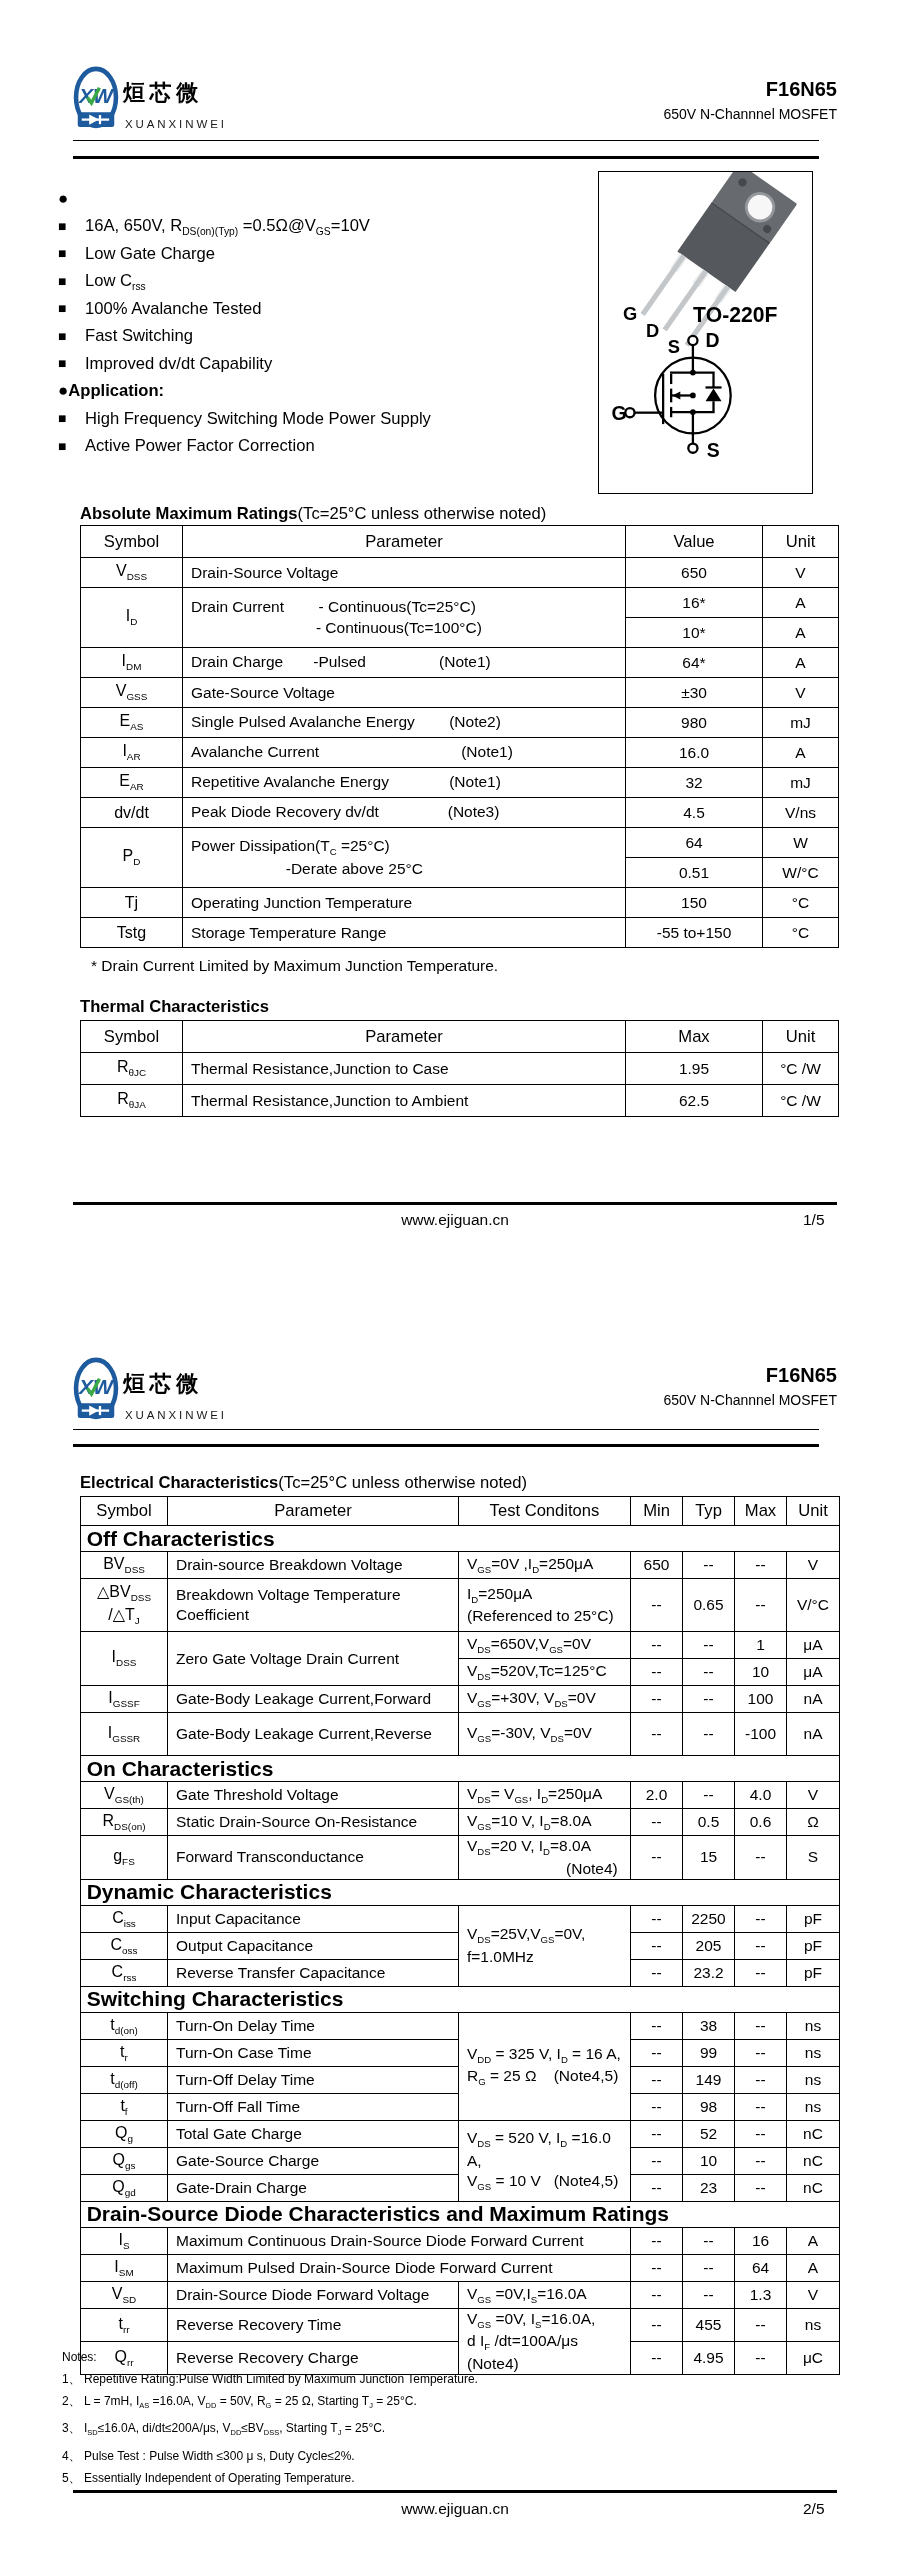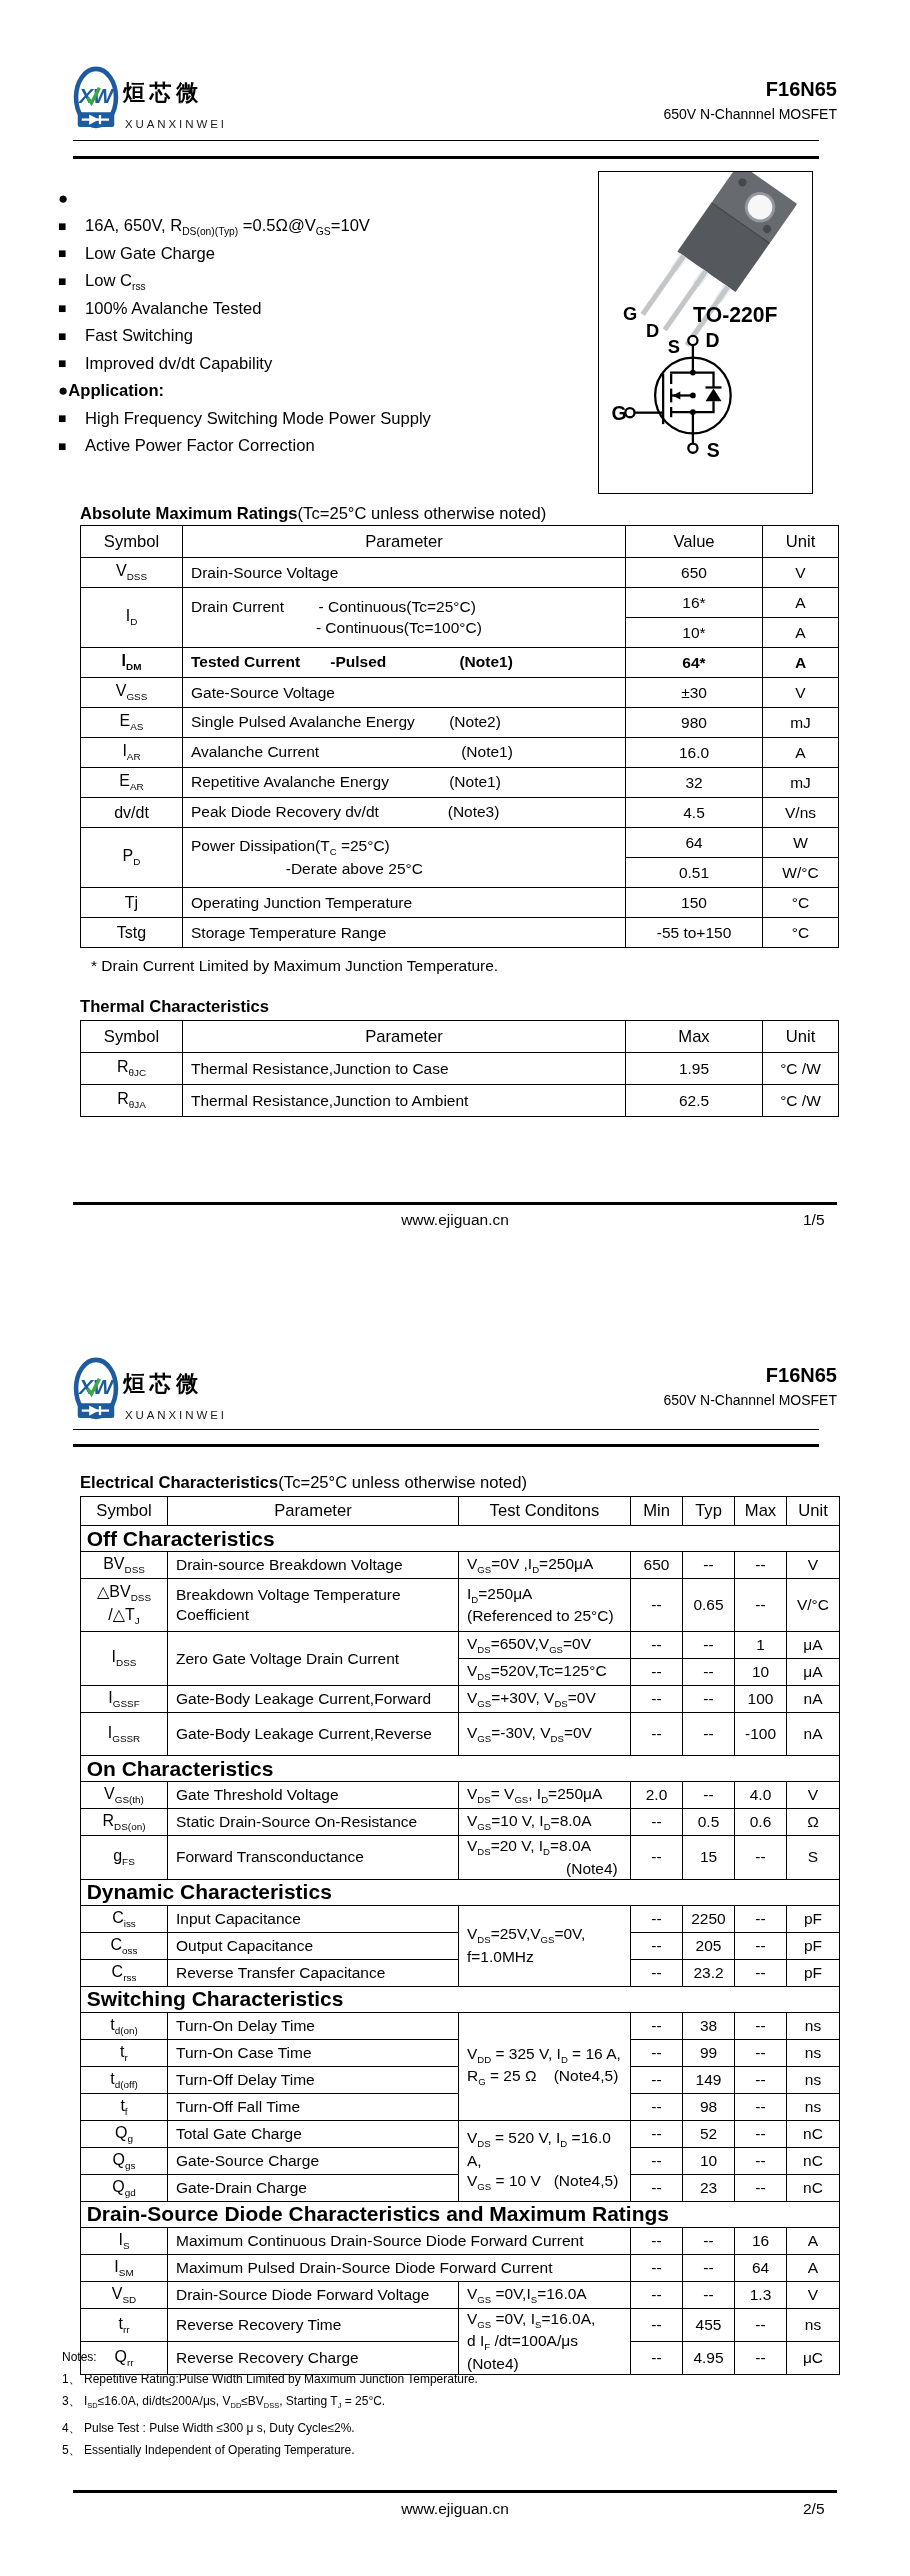--- a/index.html
+++ b/index.html
@@ -195,23 +195,23 @@
           <td rowspan="2" class="sym">I<sub>D</sub></td>
           <td rowspan="2" class="l pre">Drain Current        - Continuous(Tc=25°C)
                              - Continuous(Tc=100°C)</td>
           <td>16*</td>
           <td>A</td>
         </tr>
         <tr style="height: 30px;">
           <td>10*</td>
           <td>A</td>
         </tr>
-        <tr style="height: 30px; font-weight: bold;">
+        <tr style="height: 30px;">
           <td class="sym">I<sub>DM</sub></td>
-          <td class="l pre">Tested Current       -Pulsed                 (Note1)</td>
+          <td class="l pre">Drain Charge       -Pulsed                 (Note1)</td>
           <td>64*</td>
           <td>A</td>
         </tr>
         <tr style="height: 30px;">
           <td class="sym">V<sub>GSS</sub></td>
           <td class="l">Gate-Source Voltage</td>
           <td>±30</td>
           <td>V</td>
         </tr>
         <tr style="height: 30px;">
@@ -576,20 +576,21 @@
           <td>--</td>
           <td>μC</td>
         </tr>
       </tbody>
   </table>
 
   <div class="abs" style="left:62px;top:1058px;width:768px;">
     <div class="note-line">Notes:</div>
     <div>
         <div class="note-line">1、 Repetitive Rating:Pulse Width Limited by Maximum Junction Temperature.</div>
+        <div class="note-line">2、 L = 7mH, I<sub>AS</sub> =16.0A, V<sub>DD</sub> = 50V, R<sub>G</sub> = 25 Ω, Starting T<sub>J</sub> = 25°C.</div>
         <div class="note-line">3、 I<sub>SD</sub>≤16.0A, di/dt≤200A/μs, V<sub>DD</sub>≤BV<sub>DSS</sub>, Starting T<sub>J</sub> = 25°C.</div>
         <div class="note-line">4、 Pulse Test : Pulse Width ≤300 μ s, Duty Cycle≤2%.</div>
         <div class="note-line">5、 Essentially Independent of Operating Temperature.</div>
       </div>
   </div>
 
   <div class="abs rule-thick" style="left:73px;top:1202px;width:764px;"></div>
   <div class="abs foot-site" style="left:0;top:1212px;width:910px;text-align:center;">www.ejiguan.cn</div>
   <div class="abs foot-page" style="left:803px;top:1212px;">2/5</div>
 </div>

